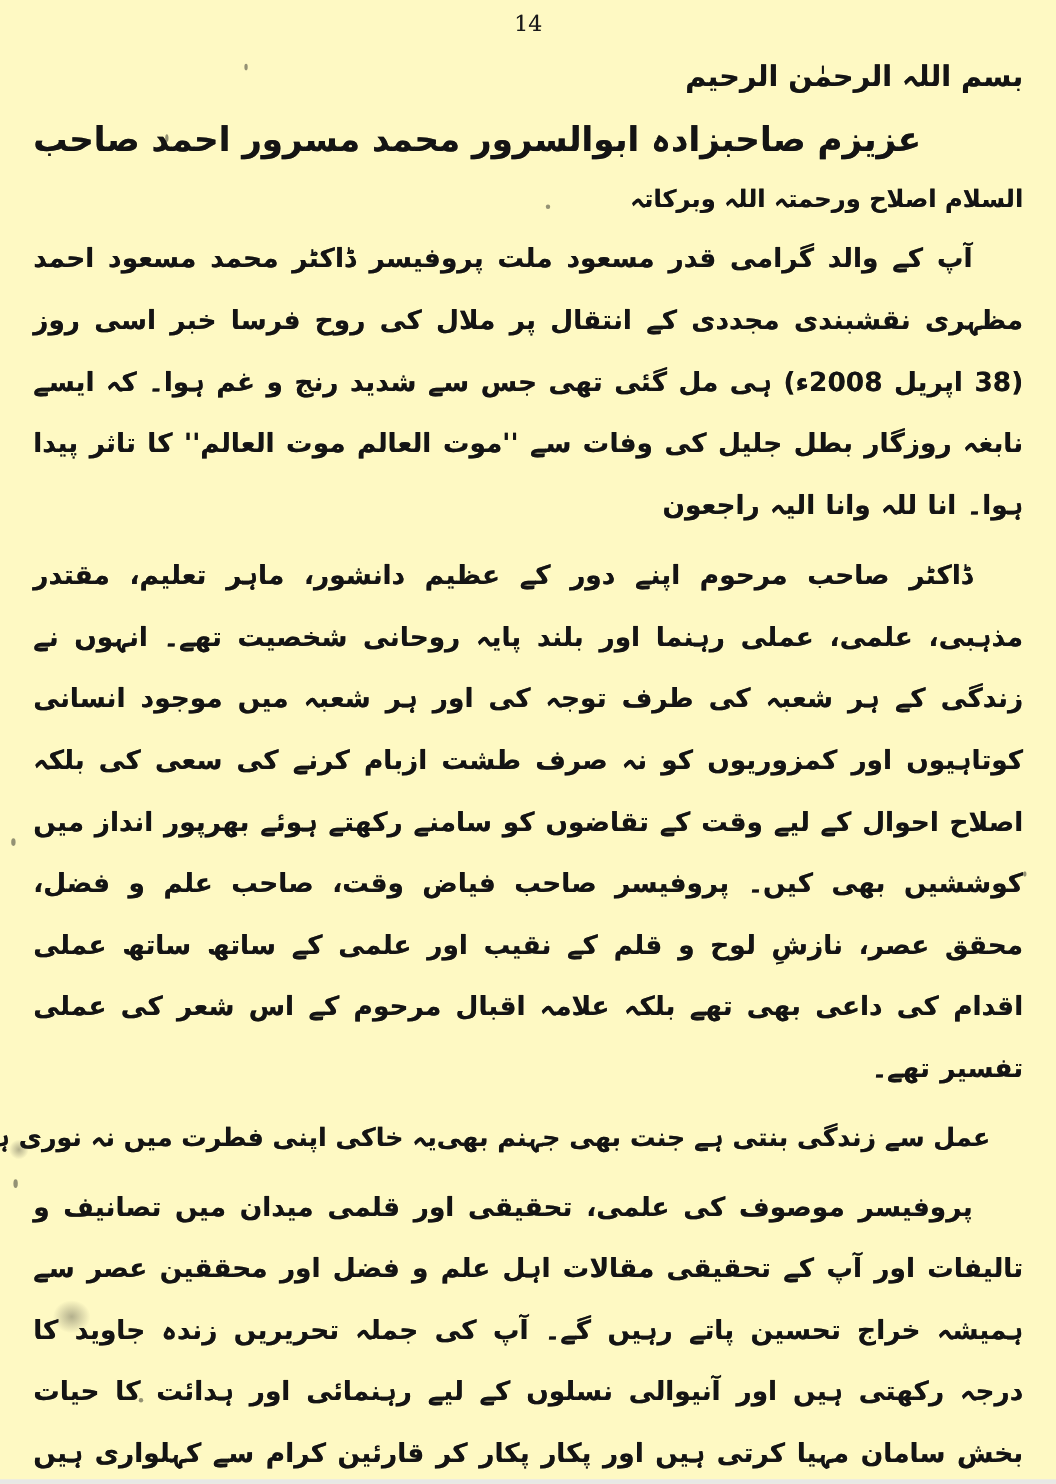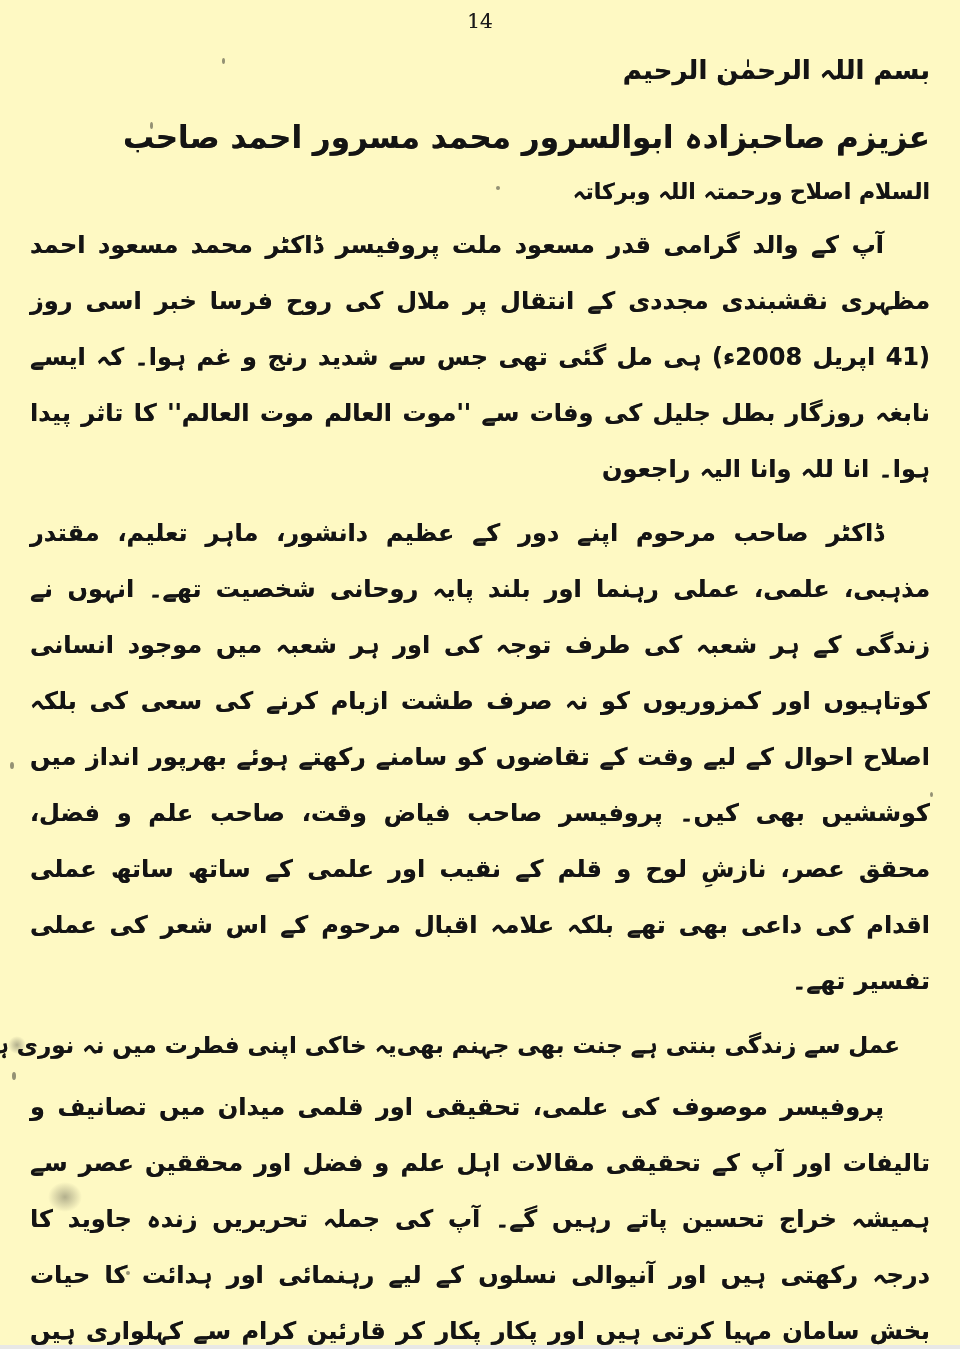--- a/index.html
+++ b/index.html
@@ -25,22 +25,22 @@
     line-height: 26px;
     color: #1b1b1b;
   }
   .bismillah {
     margin-top: 16px;
     font-size: 26px;
     line-height: 40px;
     font-weight: bold;
   }
   .heading {
-    margin: 23px 0 0 0;
-    text-align: right;
+    margin: 13px 0 0 0;
+    text-align: left;
     font-size: 31px;
     line-height: 48px;
     font-weight: bold;
     letter-spacing: 0.5px;
   }
   .salutation {
     margin-top: 14px;
     font-size: 22px;
     line-height: 34px;
     font-weight: bold;
@@ -79,21 +79,21 @@
 <div class="page">
 
   <div class="page-number">14</div>
 
   <div class="bismillah">بسم اللہ الرحمٰن الرحیم</div>
 
   <h1 class="heading">عزیزم صاحبزادہ ابوالسرور محمد مسرور احمد صاحب</h1>
 
   <div class="salutation">السلام اصلاح ورحمتہ اللہ وبرکاتہ</div>
 
-  <p class="para">آپ کے والد گرامی قدر مسعود ملت پروفیسر ڈاکٹر محمد مسعود احمد مظہری نقشبندی مجددی کے انتقال پر ملال کی روح فرسا خبر اسی روز (41 اپریل 2008ء) ہی مل گئی تھی جس سے شدید رنج و غم ہوا۔ کہ ایسے نابغہ روزگار بطل جلیل کی وفات سے ''موت العالم موت العالم'' کا تاثر پیدا ہوا۔ انا للہ وانا الیہ راجعون</p>
+  <p class="para">آپ کے والد گرامی قدر مسعود ملت پروفیسر ڈاکٹر محمد مسعود احمد مظہری نقشبندی مجددی کے انتقال پر ملال کی روح فرسا خبر اسی روز (38 اپریل 2008ء) ہی مل گئی تھی جس سے شدید رنج و غم ہوا۔ کہ ایسے نابغہ روزگار بطل جلیل کی وفات سے ''موت العالم موت العالم'' کا تاثر پیدا ہوا۔ انا للہ وانا الیہ راجعون</p>
 
   <p class="para">ڈاکٹر صاحب مرحوم اپنے دور کے عظیم دانشور، ماہر تعلیم، مقتدر مذہبی، علمی، عملی رہنما اور بلند پایہ روحانی شخصیت تھے۔ انہوں نے زندگی کے ہر شعبہ کی طرف توجہ کی اور ہر شعبہ میں موجود انسانی کوتاہیوں اور کمزوریوں کو نہ صرف طشت ازبام کرنے کی سعی کی بلکہ اصلاح احوال کے لیے وقت کے تقاضوں کو سامنے رکھتے ہوئے بھرپور انداز میں کوششیں بھی کیں۔ پروفیسر صاحب فیاض وقت، صاحب علم و فضل، محقق عصر، نازشِ لوح و قلم کے نقیب اور علمی کے ساتھ ساتھ عملی اقدام کی داعی بھی تھے بلکہ علامہ اقبال مرحوم کے اس شعر کی عملی تفسیر تھے۔</p>
 
   <div class="verse">
     <span class="hemistich">عمل سے زندگی بنتی ہے جنت بھی جہنم بھی</span>
     <span class="hemistich">یہ خاکی اپنی فطرت میں نہ نوری ہے نہ ناری ہے</span>
   </div>
 
   <p class="para">پروفیسر موصوف کی علمی، تحقیقی اور قلمی میدان میں تصانیف و تالیفات اور آپ کے تحقیقی مقالات اہل علم و فضل اور محققین عصر سے ہمیشہ خراج تحسین پاتے رہیں گے۔ آپ کی جملہ تحریریں زندہ جاوید کا درجہ رکھتی ہیں اور آنیوالی نسلوں کے لیے رہنمائی اور ہدائت کا حیات بخش سامان مہیا کرتی ہیں اور پکار پکار کر قارئین کرام سے کہلواری ہیں کہ:۔</p>
 

